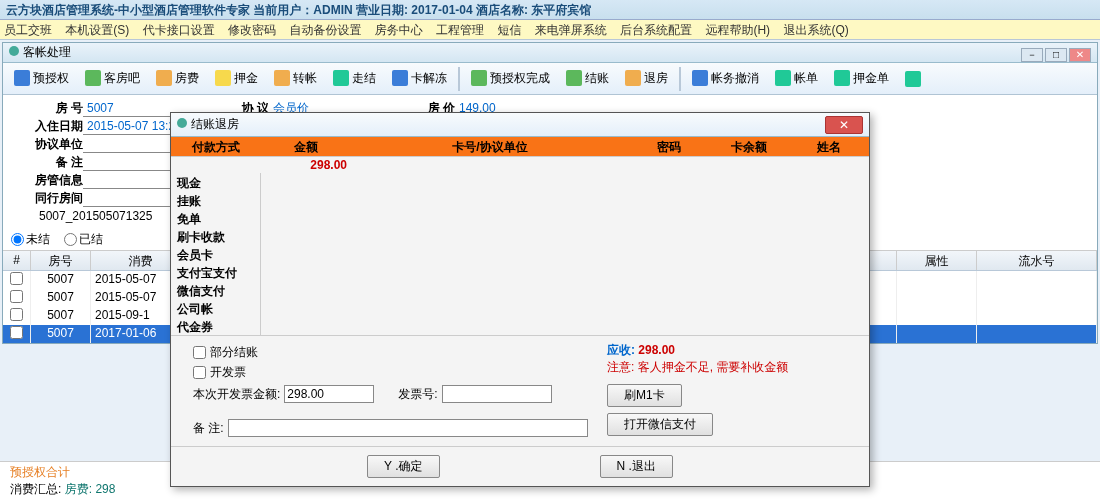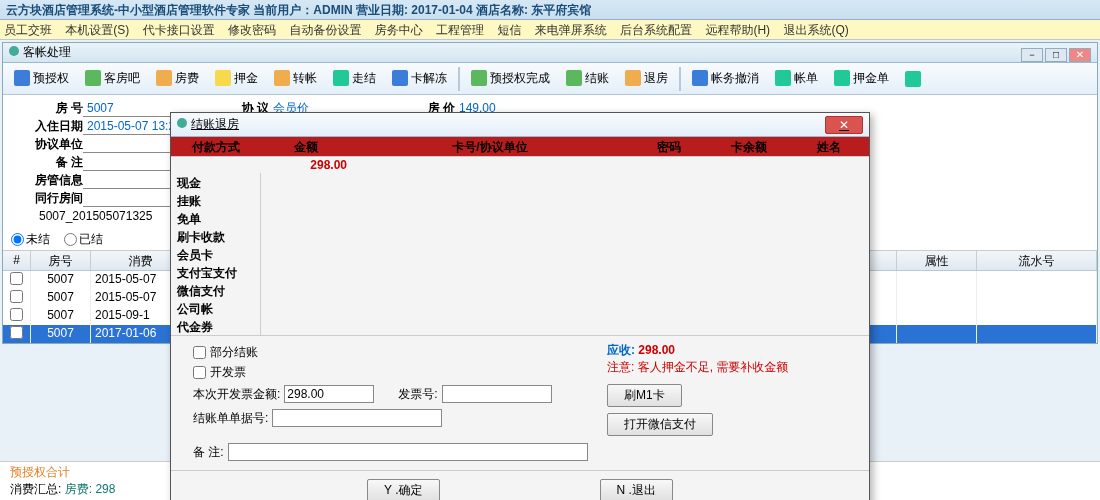--- a/index.html
+++ b/index.html
@@ -43,25 +43,25 @@
 .col-r1 { flex: 1; }
 .col-r2 { width: 80px; }
 .col-r3 { width: 120px; }
 
 .footer { position: absolute; bottom: 0; left: 0; right: 0; padding: 2px 10px; background: #fff; border-top: 1px solid #ccc; }
 .footer .orange { color: #e67e22; }
 .footer .green { color: #0f766e; margin-top: 12px; }
 
 
 .dialog { position: absolute; left: 170px; top: 112px; width: 700px; background: #f4f4f4; border: 1px solid #555; box-shadow: 3px 3px 8px rgba(0,0,0,.3); }
-.dlg-title { background: linear-gradient(#f8fbfd, #e4effa); height: 24px; display: flex; align-items: center; padding: 0 6px; justify-content: space-between; border-bottom: 1px solid #9bc; text-decoration: underline; }
+.dlg-title { background: linear-gradient(#f8fbfd, #e4effa); height: 24px; display: flex; align-items: center; padding: 0 6px; justify-content: space-between; border-bottom: 1px solid #9bc; }
 .dlg-title .dot { width: 10px; height: 10px; background: #4a9; border-radius: 50%; display: inline-block; margin-right: 4px; }
 .dlg-close { background: #d9534f; color: #fff; width: 38px; height: 18px; text-align: center; line-height: 16px; border: 1px solid #a33; border-radius: 2px; }
 
-.dlg-grid-head { display: flex; background: #b91c1c; border-bottom: 1px solid #ccc; height: 20px; font-weight: bold; }
+.dlg-grid-head { display: flex; background: #f97316; border-bottom: 1px solid #ccc; height: 20px; font-weight: bold; }
 .dlg-grid-head div { padding: 2px 4px; text-align: center; }
 .dlg-body { display: flex; }
 .pay-list { width: 90px; border-right: 1px solid #ccc; margin-top: 16px; }
 .pay-item { padding: 2px 6px; height: 18px; font-weight: bold; }
 .pay-cells { flex: 1; }
 .pay-row { display: flex; height: 18px; }
 .pay-row div { padding: 1px 4px; }
 .amt { width: 90px; text-align: right; color: #c00; font-weight: bold; }
 
 .dlg-lower { border-top: 1px solid #ccc; padding: 6px 22px; display: flex; }
@@ -333,24 +333,20 @@
       <div class="chk-row">
           <input type="checkbox" style="">
           <span>开发票</span>
         </div>
       <div class="field-row">
         <span>本次开发票金额:</span>
         <input type="text" style="width: 90px;" value="298.00">
         <span style="margin-left:20px">发票号:</span>
         <input type="text" style="width: 110px;">
       </div>
-      <div class="field-row">
-        <span>结账单单据号:</span>
-        <input type="text" style="width: 170px;">
-      </div>
       <div class="field-row" style="margin-top:10px">
         <span>备 注:</span>
         <input type="text" style="width: 360px;">
       </div>
     </div>
     <div class="dlg-right">
       <div class="due"><span>应收:</span> <span class="val">298.00</span></div>
       <div class="warn">注意: 客人押金不足, 需要补收金额</div>
       <div style="margin-top:8px"><button class="btn">刷M1卡</button></div>
       <div style="margin-top:6px"><button class="btn">打开微信支付</button></div>

